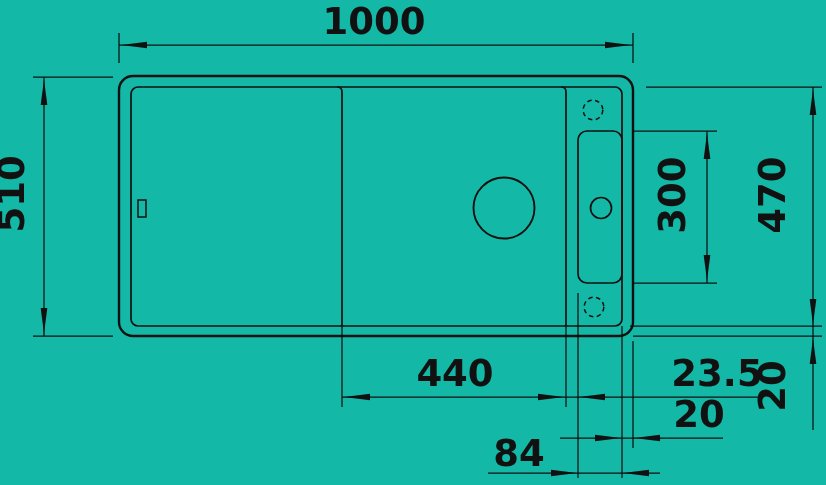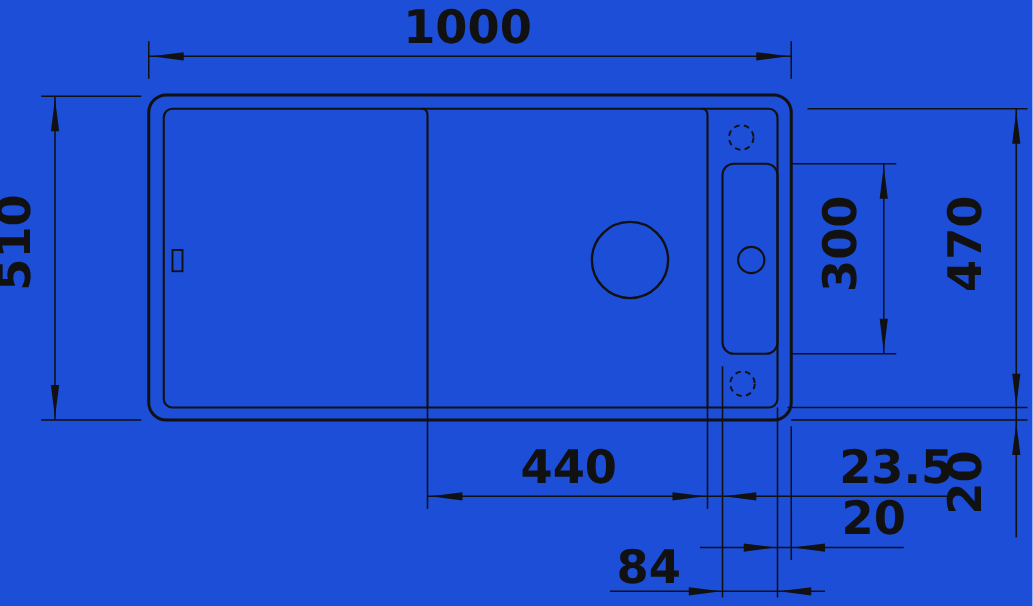--- a/index.html
+++ b/index.html
@@ -4,21 +4,21 @@
 <style>
   html, body {
     margin: 0;
     padding: 0;
     background: #ffffff;
   }
   #stage {
     position: relative;
     width: 826px;
     height: 485px;
-    background: #1d4ed8;
+    background: #14b8a6;
     overflow: hidden;
   }
   svg { display: block; }
   text {
     font-family: "DejaVu Sans", "Liberation Sans", sans-serif;
     font-weight: bold;
     font-size: 37px;
     fill: #111111;
   }
 </style>

